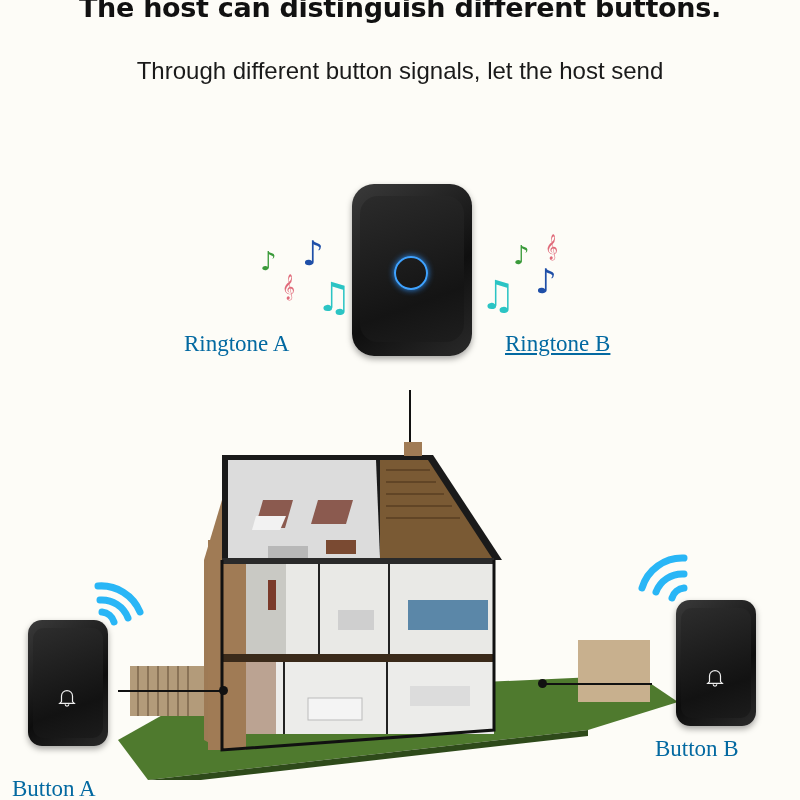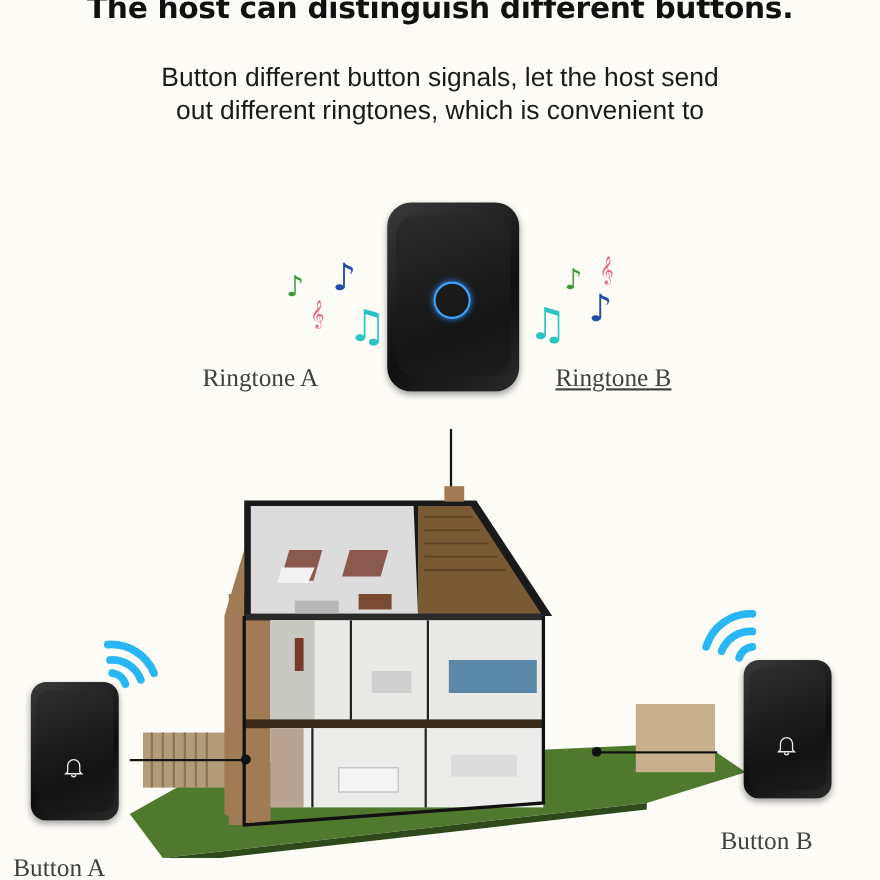--- a/index.html
+++ b/index.html
@@ -1,38 +1,37 @@
 <!DOCTYPE html>
 <html><head>
 <meta charset="utf-8">
 <style>
   html,body{margin:0;padding:0;}
   body{width:800px;height:800px;background:#fdfcf7;position:relative;overflow:hidden;font-family:"DejaVu Sans",sans-serif;color:#111;}
   .title{position:absolute;top:-8px;left:0;width:800px;text-align:center;font-weight:bold;font-size:27px;letter-spacing:-0.3px;font-family:"DejaVu Sans",sans-serif;}
   .desc{position:absolute;top:56px;left:40px;width:720px;text-align:center;font-size:24px;line-height:30px;font-family:"Liberation Sans",sans-serif;color:#1a1a1a;}
-  .serif-label{position:absolute;font-family:"Liberation Serif",serif;font-size:23px;color:#404040;}
+  .serif-label{position:absolute;font-family:"Liberation Serif",serif;font-size:23px;color:#0369a1;}
   .host{position:absolute;left:352px;top:184px;width:120px;height:172px;border-radius:22px;background:linear-gradient(145deg,#3a3a3a,#0f0f0f 60%,#2a2a2a);box-shadow:0 3px 6px rgba(0,0,0,.35);}
   .host-inner{position:absolute;left:8px;top:12px;right:8px;bottom:14px;border-radius:18px;background:linear-gradient(160deg,#2b2b2b,#141414 70%,#1e1e1e);}
   .host-ring{position:absolute;left:42px;top:72px;width:30px;height:30px;border-radius:50%;border:2px solid #3ea2ff;box-shadow:0 0 6px #2c8cf0;}
   .btn{position:absolute;width:80px;height:126px;border-radius:14px;background:linear-gradient(145deg,#3a3a3a,#0d0d0d 60%,#2a2a2a);box-shadow:0 3px 6px rgba(0,0,0,.35);}
   .btn-inner{position:absolute;left:5px;top:8px;right:5px;bottom:8px;border-radius:11px;background:linear-gradient(160deg,#2d2d2d,#121212 70%,#1c1c1c);}
   .bell{position:absolute;left:28px;top:66px;width:22px;height:22px;}
   .wifi{position:absolute;width:60px;height:56px;}
   .note{position:absolute;font-size:30px;line-height:30px;}
   .line{position:absolute;background:#111;}
   .dot{position:absolute;width:9px;height:9px;border-radius:50%;background:#111;}
   .house{position:absolute;left:118px;top:440px;width:560px;height:340px;}
 </style>
 </head>
 <body>
 
 <div class="title">The host can distinguish different buttons.</div>
 <div class="desc">
-  <div>Button different button signals, let the host send</div>
-  <div>out different ringtones, which is convenient to</div>
+  <div>Through different button signals, let the host send</div>
 </div>
 
 <div>
   <span class="note" style="left:260px;top:246px;color:#3a9a3a;font-size:26px;">♪</span>
   <span class="note" style="left:302px;top:238px;color:#1f4fa8;font-size:34px;">♪</span>
   <span class="note" style="left:282px;top:272px;color:#e06a7a;font-size:22px;">𝄞</span>
   <span class="note" style="left:316px;top:282px;color:#2bc4c4;font-size:40px;">♫</span>
 </div>
 
 <div>
@@ -140,13 +139,13 @@
     <path d="M52 40 A14 14 0 0 0 40 50"></path>
   </g>
 </svg>
 <div class="btn" style="left:676px;top:600px;">
   <div class="btn-inner"></div>
   <svg class="bell" viewBox="0 0 24 24">
     <path d="M6 17 L6 11 A6 6 0 0 1 18 11 L18 17 L20 19 L4 19 Z" fill="none" stroke="#eee" stroke-width="1.3"></path>
     <path d="M10 20 A2 2 0 0 0 14 20" fill="none" stroke="#eee" stroke-width="1.3"></path>
   </svg>
 </div>
-<div class="serif-label" style="left:655px;top:752px;">Button  B</div>
+<div class="serif-label" style="left:655px;top:736px;">Button  B</div>
 
 </body></html>

